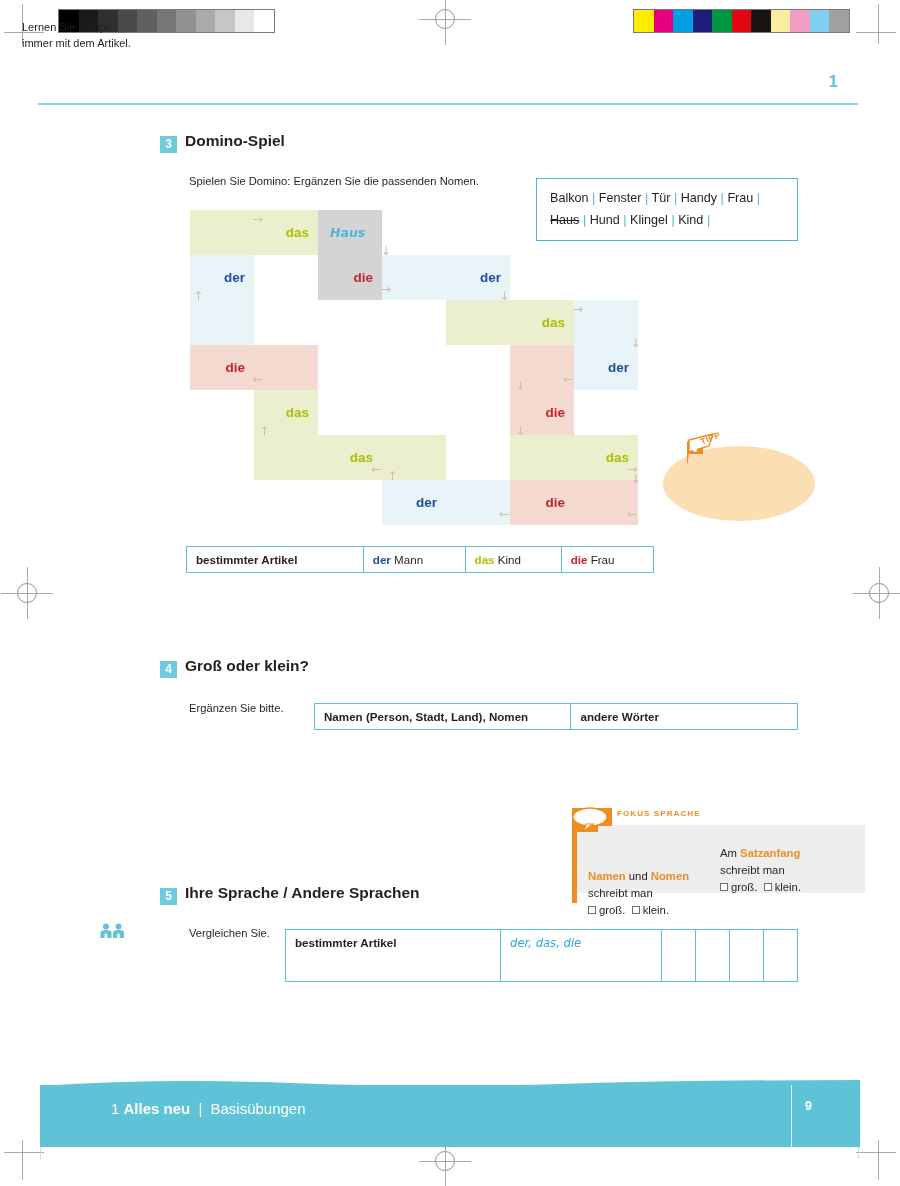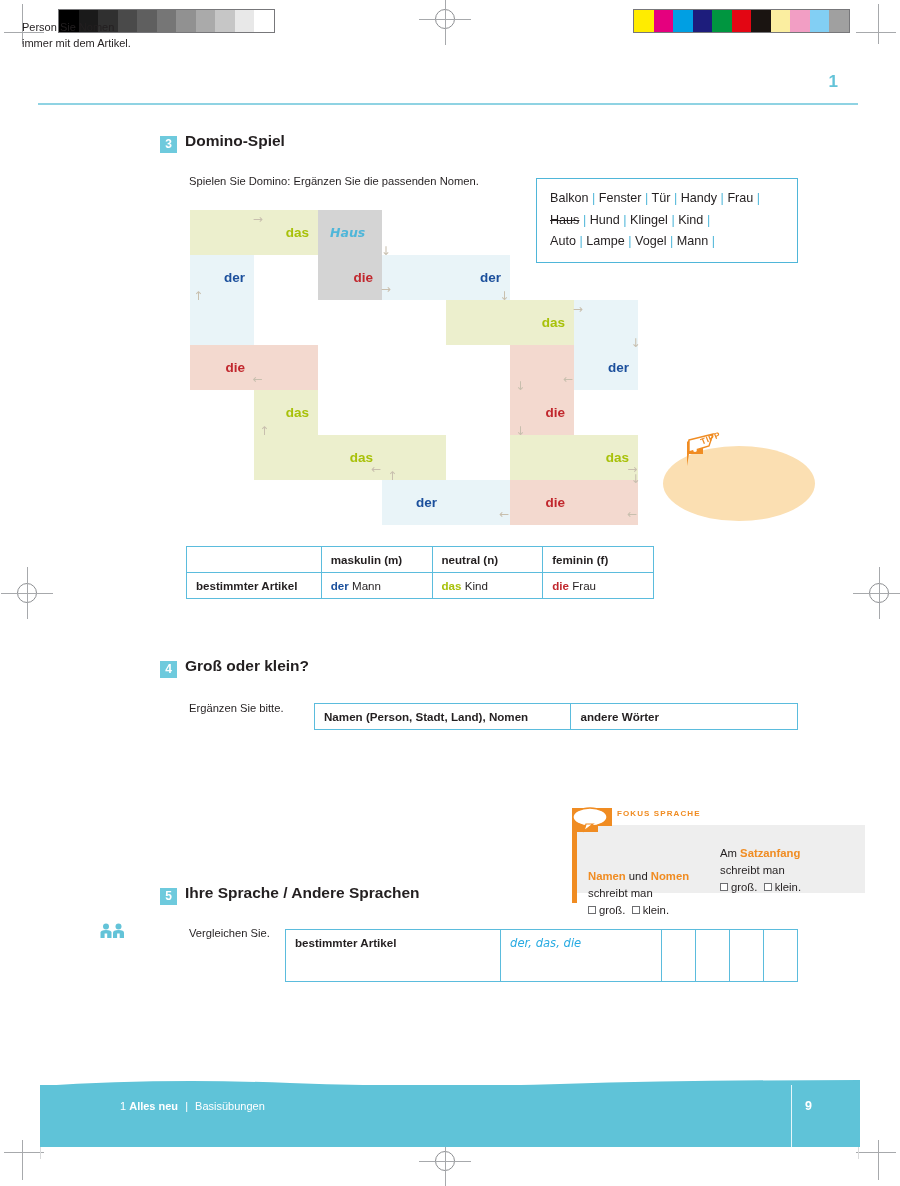--- a/index.html
+++ b/index.html
@@ -95,21 +95,21 @@
   .cb { display:inline-block; width:8px; height:8px; border:1px solid #6d6e71;
     margin-right:3px; vertical-align:0px; background:#fff; }
 
   
   .partner { position:absolute; left:99px; top:923px; width:28px; height:16px; }
 
   
   .footer { position:absolute; left:40px; top:1085px; width:820px; height:62px;
     background:#5fc3d8; }
   .footer-wave { position:absolute; left:40px; top:1078px; width:820px; height:14px; }
-  .footer-txt { position:absolute; left:120px; top:1100px; font-size:11px; color:#ffffff; }
+  .footer-txt { position:absolute; left:111px; top:1100px; font-size:15px; color:#ffffff; }
   .footer-txt b { color:#ffffff; }
   .footer-sep { position:absolute; left:791px; top:1085px; width:1px; height:62px;
     background:#ffffff; opacity:.85; }
   .footer-page { position:absolute; left:805px; top:1099px; width:40px;
     font-size:12.5px; font-weight:bold; color:#ffffff; }
 
   .vline { position:absolute; background:#d9dadb; }
 </style>
 </head>
 <body>
@@ -178,21 +178,20 @@
 
   <div class="ex" style="left:160px; top:136px;">
     <div class="ex-num">3</div>
     <div class="ex-title">Domino-Spiel</div>
   </div>
   <div class="instr" style="left:189px; top:175px;">Spielen Sie Domino: Ergänzen Sie die passenden Nomen.</div>
 
   <div class="wordbank" style="left:536px; top:178px; width:262px;" id="wordbank">
       <div><span>Balkon</span><span class="sep"> | </span><span>Fenster</span><span class="sep"> | </span><span>Tür</span><span class="sep"> | </span><span>Handy</span><span class="sep"> | </span><span>Frau</span><span class="sep"> | </span></div>
       <div><span class="strike">Haus</span><span class="sep"> | </span><span>Hund</span><span class="sep"> | </span><span>Klingel</span><span class="sep"> | </span><span>Kind</span><span class="sep"> | </span></div>
-      <div><span>Auto</span><span class="sep"> | </span><span>Lampe</span><span class="sep"> | </span><span>Vogel</span><span class="sep"> | </span><span>Mann</span><span class="sep"> | </span></div>
     </div>
 
   <div class="domino" id="domino">
       <div class="cell c-green lbl-r" style="left: 0px; top: 0px;"></div>
       <div class="cell c-green lbl-r" style="left: 64px; top: 0px;">
         <span class="t-das">das</span>
       </div>
       <div class="cell c-gray lbl-l" style="left: 128px; top: 0px;">
         <span class="t-haus">Haus</span>
       </div>
@@ -259,45 +258,39 @@
       <div class="arr" style="left: 197.2px; top: 260.4px;">↑</div>
       <div class="arr" style="left: 437.2px; top: 252.75px;">→</div>
       <div class="arr" style="left: 440.4px; top: 263.1px;">↓</div>
       <div class="arr" style="left: 309.2px; top: 297.75px;">←</div>
       <div class="arr" style="left: 437.2px; top: 297.75px;">←</div>
     </div>
 
   <table class="tb" style="left:186px; top:546px; width:468px;" id="artTable">
       <tbody>
         <tr>
-          <td class="hd" style="width:135px"></td>
-          <td class="hd" style="width:111px">maskulin (m)</td>
-          <td class="hd" style="width:111px">neutral (n)</td>
-          <td class="hd" style="width:111px">feminin (f)</td>
-        </tr>
-        <tr>
           <td class="hd">bestimmter Artikel</td>
           <td><b class="t-der">der</b> <span>Mann</span></td>
           <td><b class="t-das">das</b> <span>Kind</span></td>
           <td><b class="t-die">die</b> <span>Frau</span></td>
         </tr>
       </tbody>
     </table>
 
   <div class="tipp"></div>
   <div class="tipp-flag">
     <svg width="40" height="36" viewBox="0 0 40 36">
       <path d="M4 34 L4 10 L6 8 L20 8 L20 22 L6 22 Z" fill="#f08c22"></path>
       <path d="M6 8 L30 2 L26 14 L6 20 Z" fill="#ffffff" stroke="#f08c22" stroke-width="1.4"></path>
       <circle cx="12" cy="18" r="1.9" fill="#ffffff"></circle>
     </svg>
   </div>
   <div class="tipp-word">TIPP</div>
   <div class="tipp-txt">
-    <div>Person Sie Nomen</div>
+    <div>Lernen Sie Lampe</div>
     <div>immer mit dem Artikel.</div>
   </div>
 
   <div class="ex" style="left:160px; top:661px;">
     <div class="ex-num">4</div>
     <div class="ex-title">Groß oder klein?</div>
   </div>
   <div class="instr" style="left:189px; top:702px;">Ergänzen Sie bitte.</div>
 
   <table class="tb" style="left:314px; top:703px; width:484px;" id="ex4Table">

